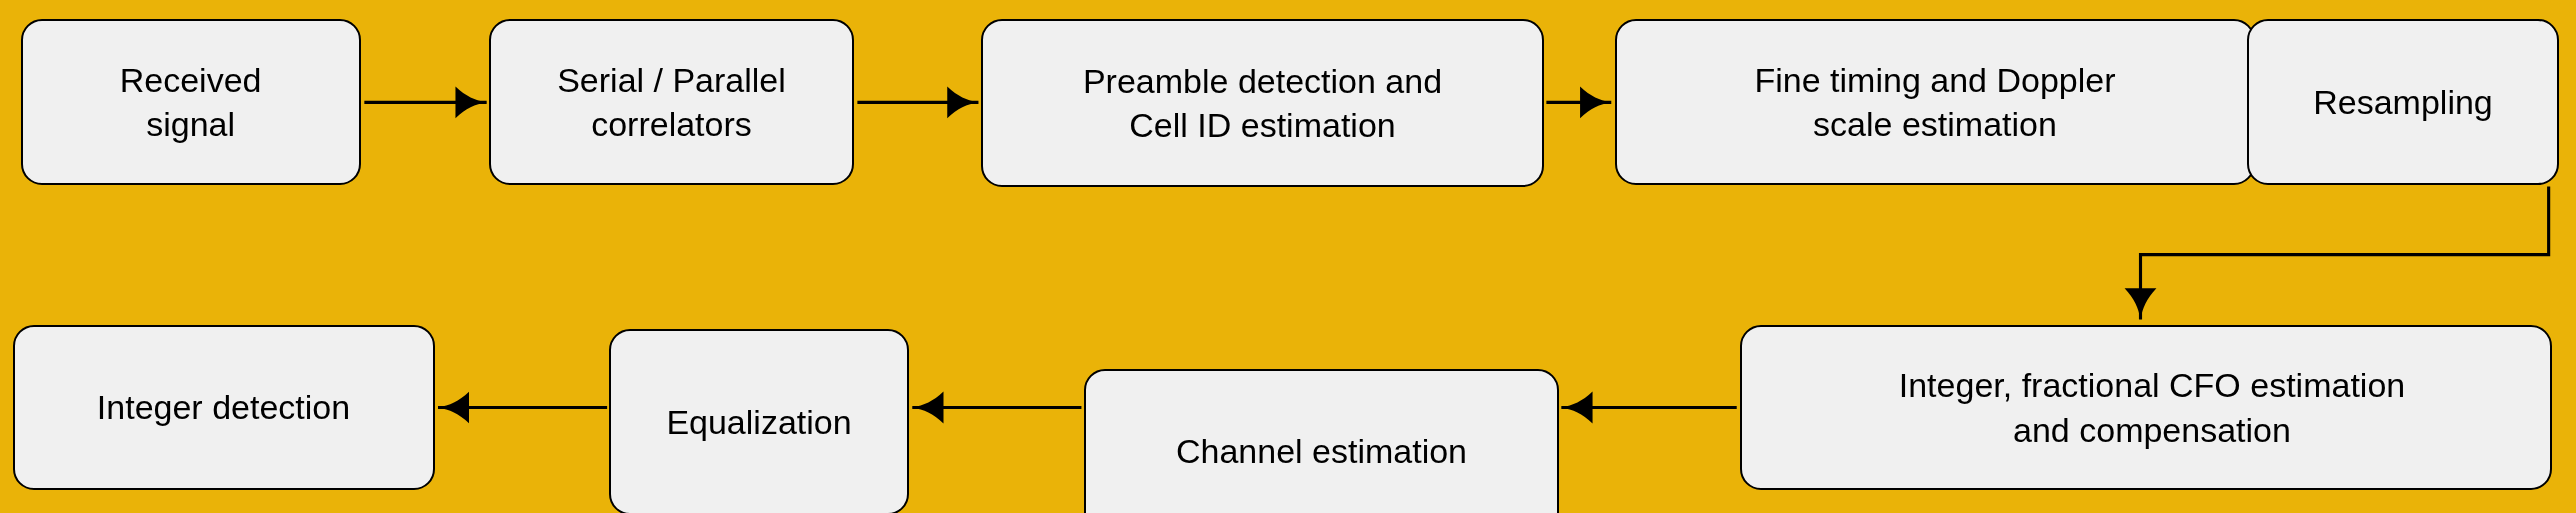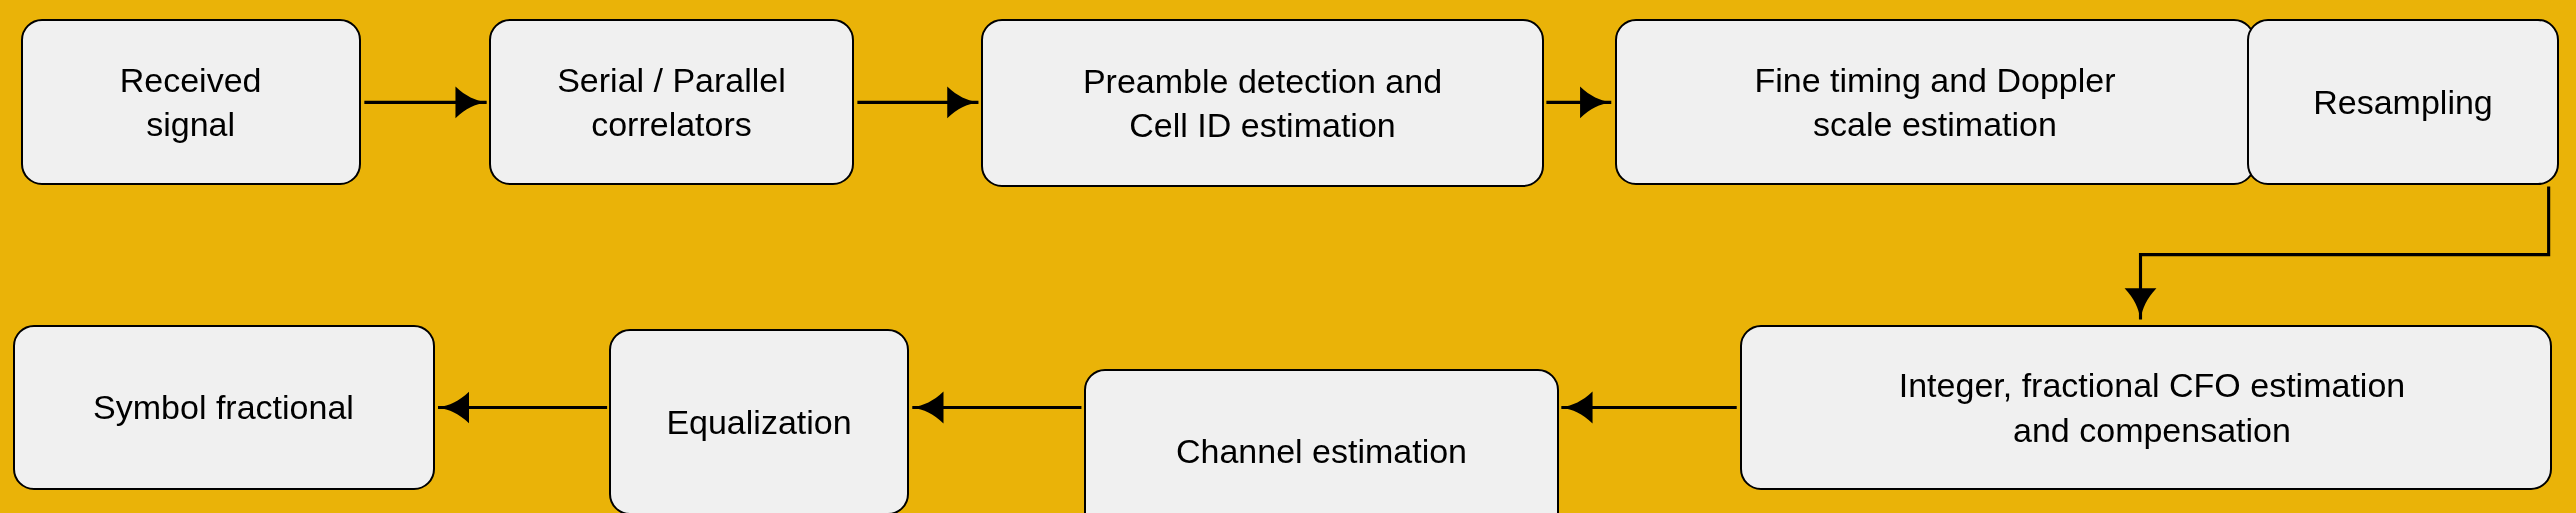--- a/index.html
+++ b/index.html
@@ -105,21 +105,21 @@
   <div class="node" style="left:1615px; top:19.4px; width:640px; height:166px;">
     <span class="node-label">Fine timing and Doppler
 scale estimation</span>
   </div>
 
   <div class="node" style="left:2247px; top:19.4px; width:312px; height:166px;">
     <span class="node-label">Resampling</span>
   </div>
 
   <div class="node" style="left:12.5px; top:325px; width:422px; height:165px;">
-    <span class="node-label">Symbol fractional</span>
+    <span class="node-label">Integer detection</span>
   </div>
 
   <div class="node" style="left:609px; top:329px; width:300px; height:186px;">
     <span class="node-label">Equalization</span>
   </div>
 
   <div class="node" style="left:1084px; top:325px; width:475px; height:165px;margin-top:44px;">
     <span class="node-label">Channel estimation</span>
   </div>
 

